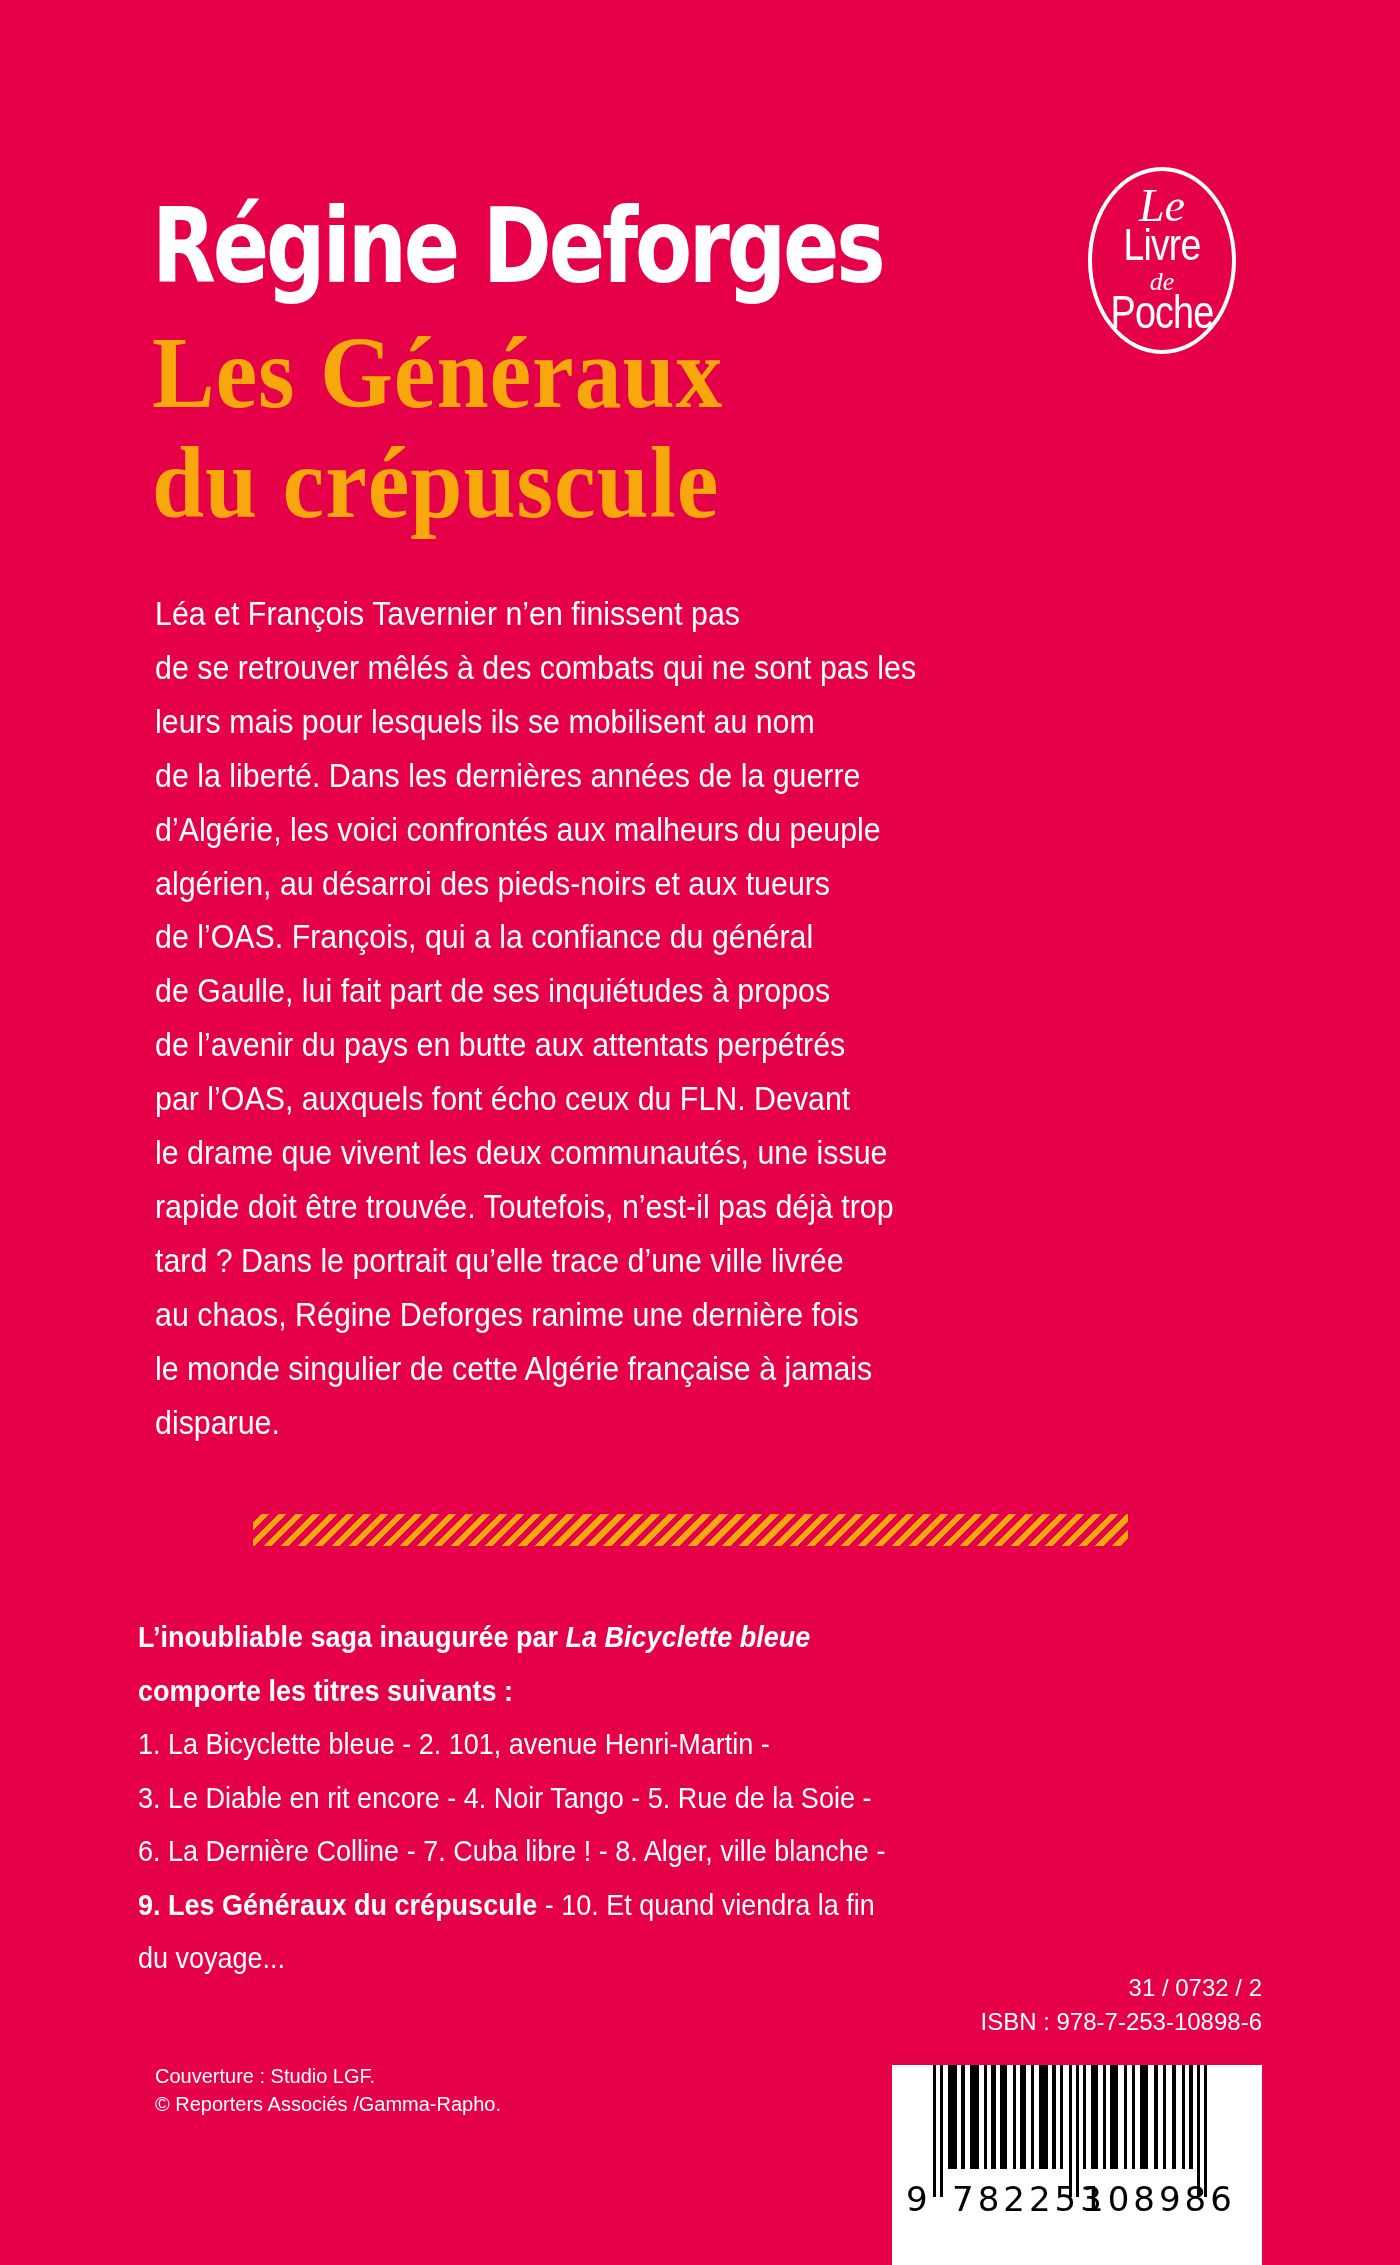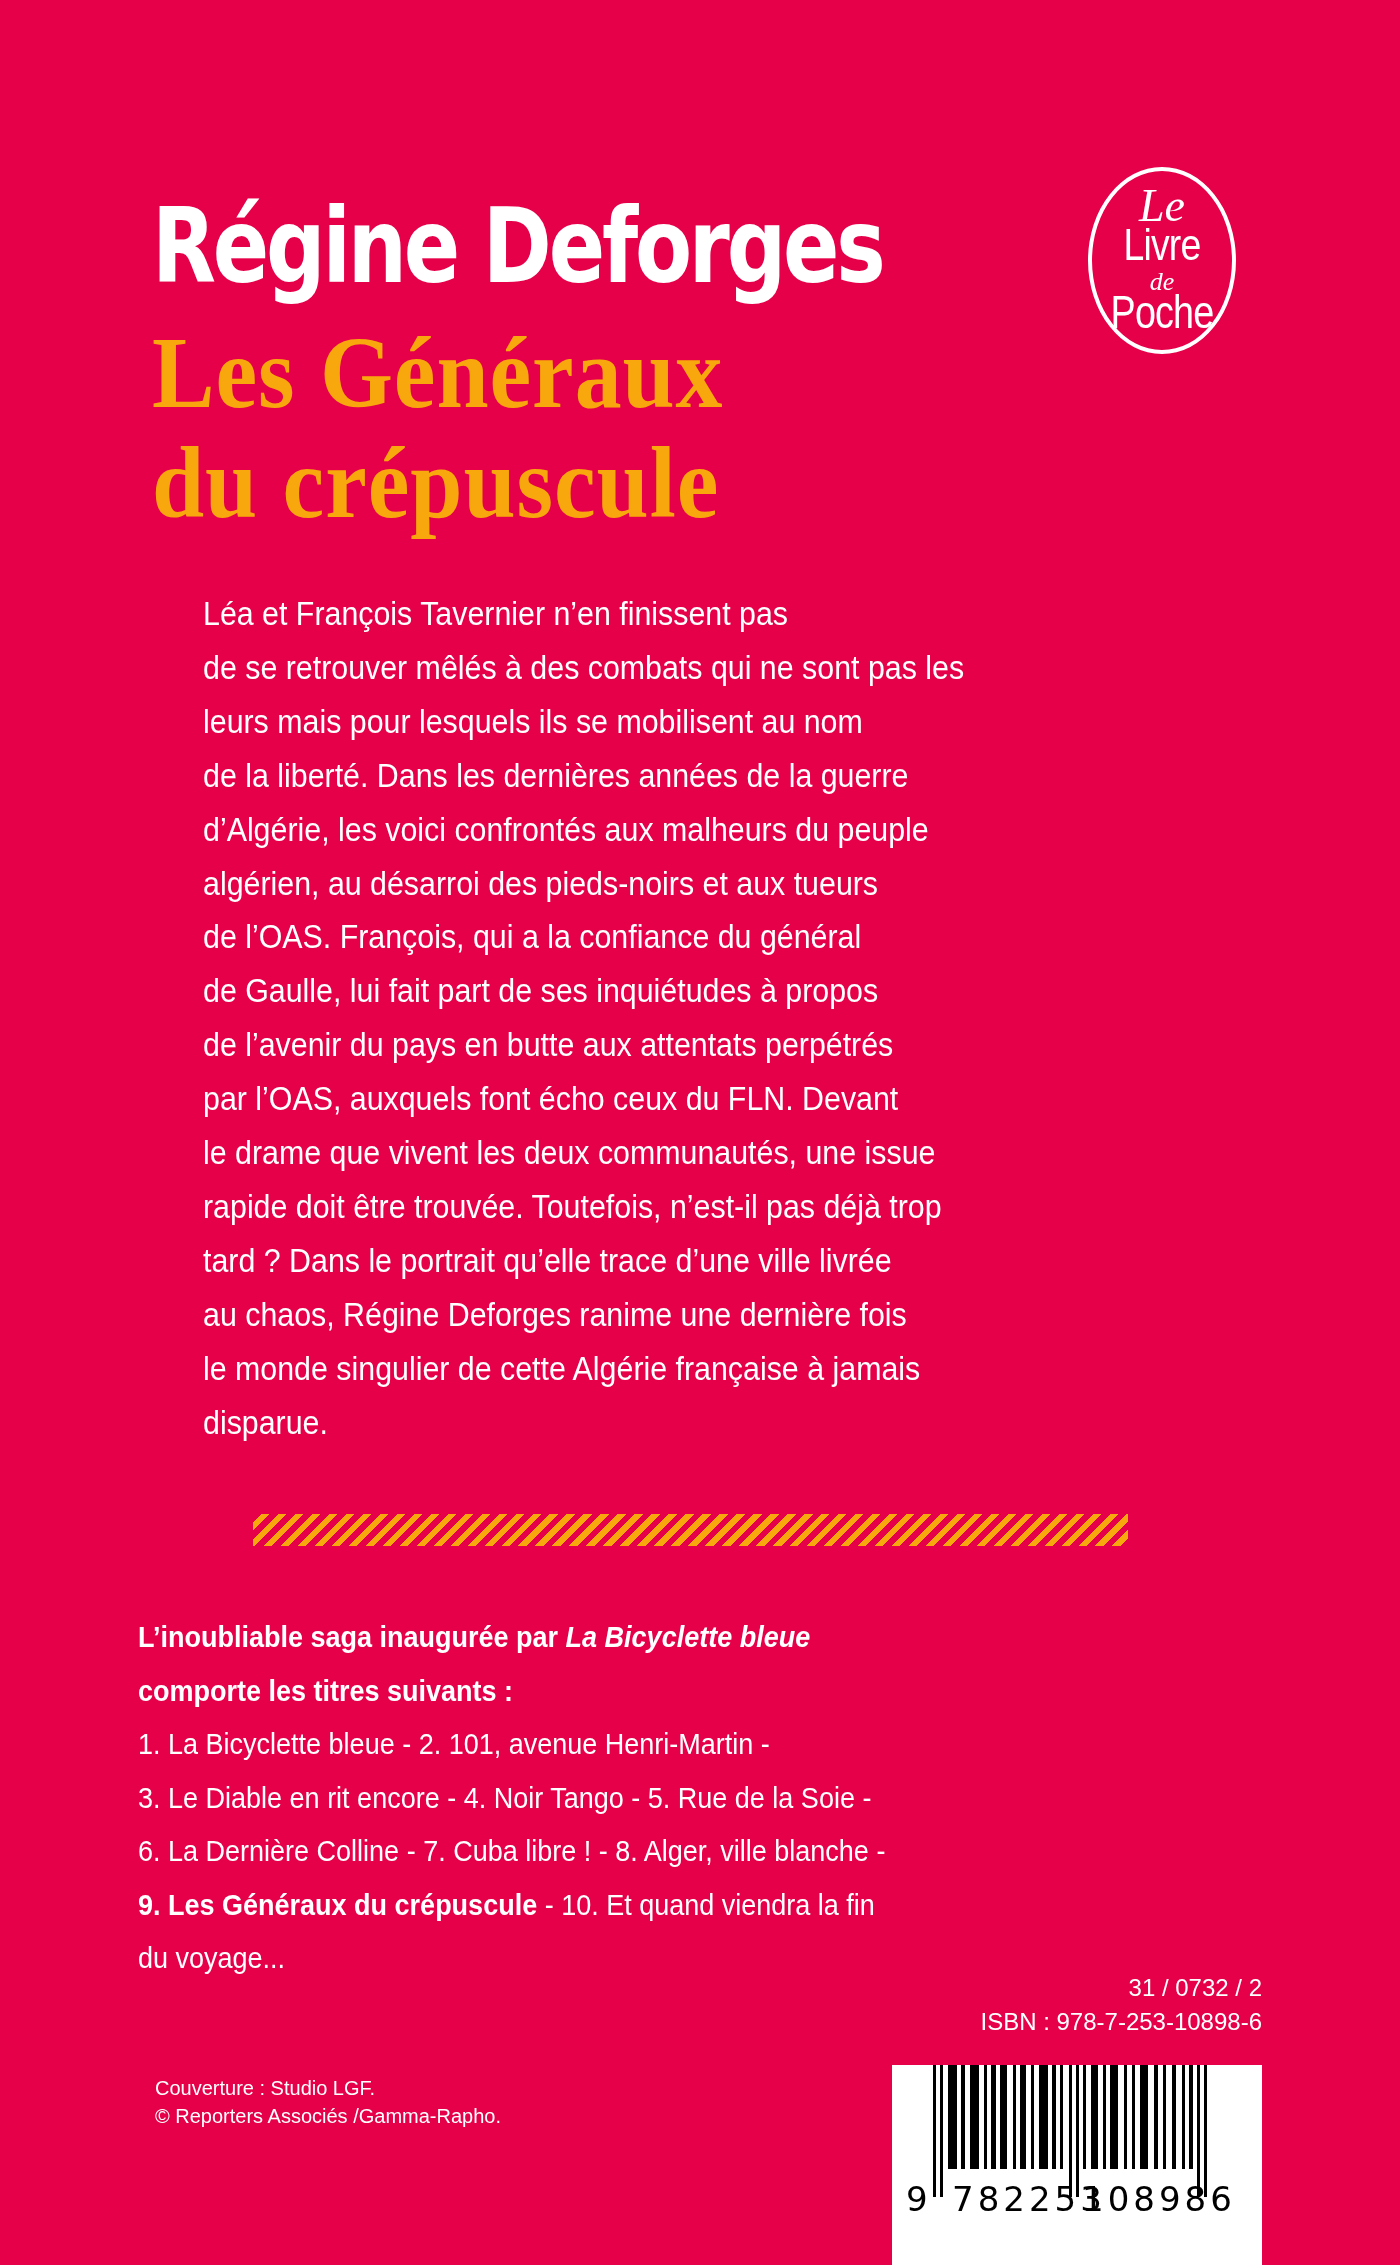--- a/index.html
+++ b/index.html
@@ -42,21 +42,21 @@
     transform: scaleX(0.85); letter-spacing: -1px; }
   .logo .de { position: absolute; left: 0; right: 0; top: 98px;
     font-family: Liberation Serif, serif; font-style: italic; font-size: 26px; line-height: 26px; }
   .logo .poche { position: absolute; left: -6px; right: -6px; top: 118px;
     font-family: "Liberation Sans", sans-serif; font-size: 46px; line-height: 46px;
     transform: scaleX(0.82); letter-spacing: -1px; }
 
   
   .blurb {
     left: 155px; top: 587px; width: 1120px;
-    font-size: 33px; line-height: 53.9px; color: #fff; margin-left: 48px;
+    font-size: 33px; line-height: 53.9px; color: #fff;
   }
   .blurb div { white-space: nowrap; transform: scaleX(0.92); transform-origin: left center; }
 
   
   .divider {
     left: 253px; top: 1514px; width: 875px; height: 32px;
     background: repeating-linear-gradient(135deg,
       transparent 0px, transparent 6px,
       #F8A80C 6px, #F8A80C 12px);
     -webkit-mask: none;
@@ -67,21 +67,21 @@
     left: 138px; top: 1610px; width: 1120px;
     font-size: 30px; line-height: 53.5px; color: #fff;
   }
   .saga div { white-space: nowrap; transform: scaleX(0.9); transform-origin: left center; }
   .saga .b { font-weight: bold; }
   .saga .i { font-style: italic; }
 
   
   .code { right: 138px; top: 1973px; font-size: 24px; line-height: 30px; text-align: right; white-space: nowrap; }
   .isbn { right: 138px; top: 2007px; font-size: 24px; line-height: 30px; text-align: right; white-space: nowrap; }
-  .credits { left: 155px; top: 2062px; font-size: 20px; line-height: 28px; white-space: nowrap; margin-top: 12px; }
+  .credits { left: 155px; top: 2062px; font-size: 20px; line-height: 28px; white-space: nowrap; }
 
   
   .barcode-box { left: 892px; top: 2065px; width: 370px; height: 200px; background: #fff; }
   .barcode-svg { position: absolute; left: 0; top: 0; }
   .bc-digits { position: absolute; top: 114px; font-family: "DejaVu Sans", sans-serif; font-size: 34px; color: #000; line-height: 40px; letter-spacing: 4px; }
 </style>
 </head>
 <body>
 
 <div class="abs author">Régine Deforges</div>

